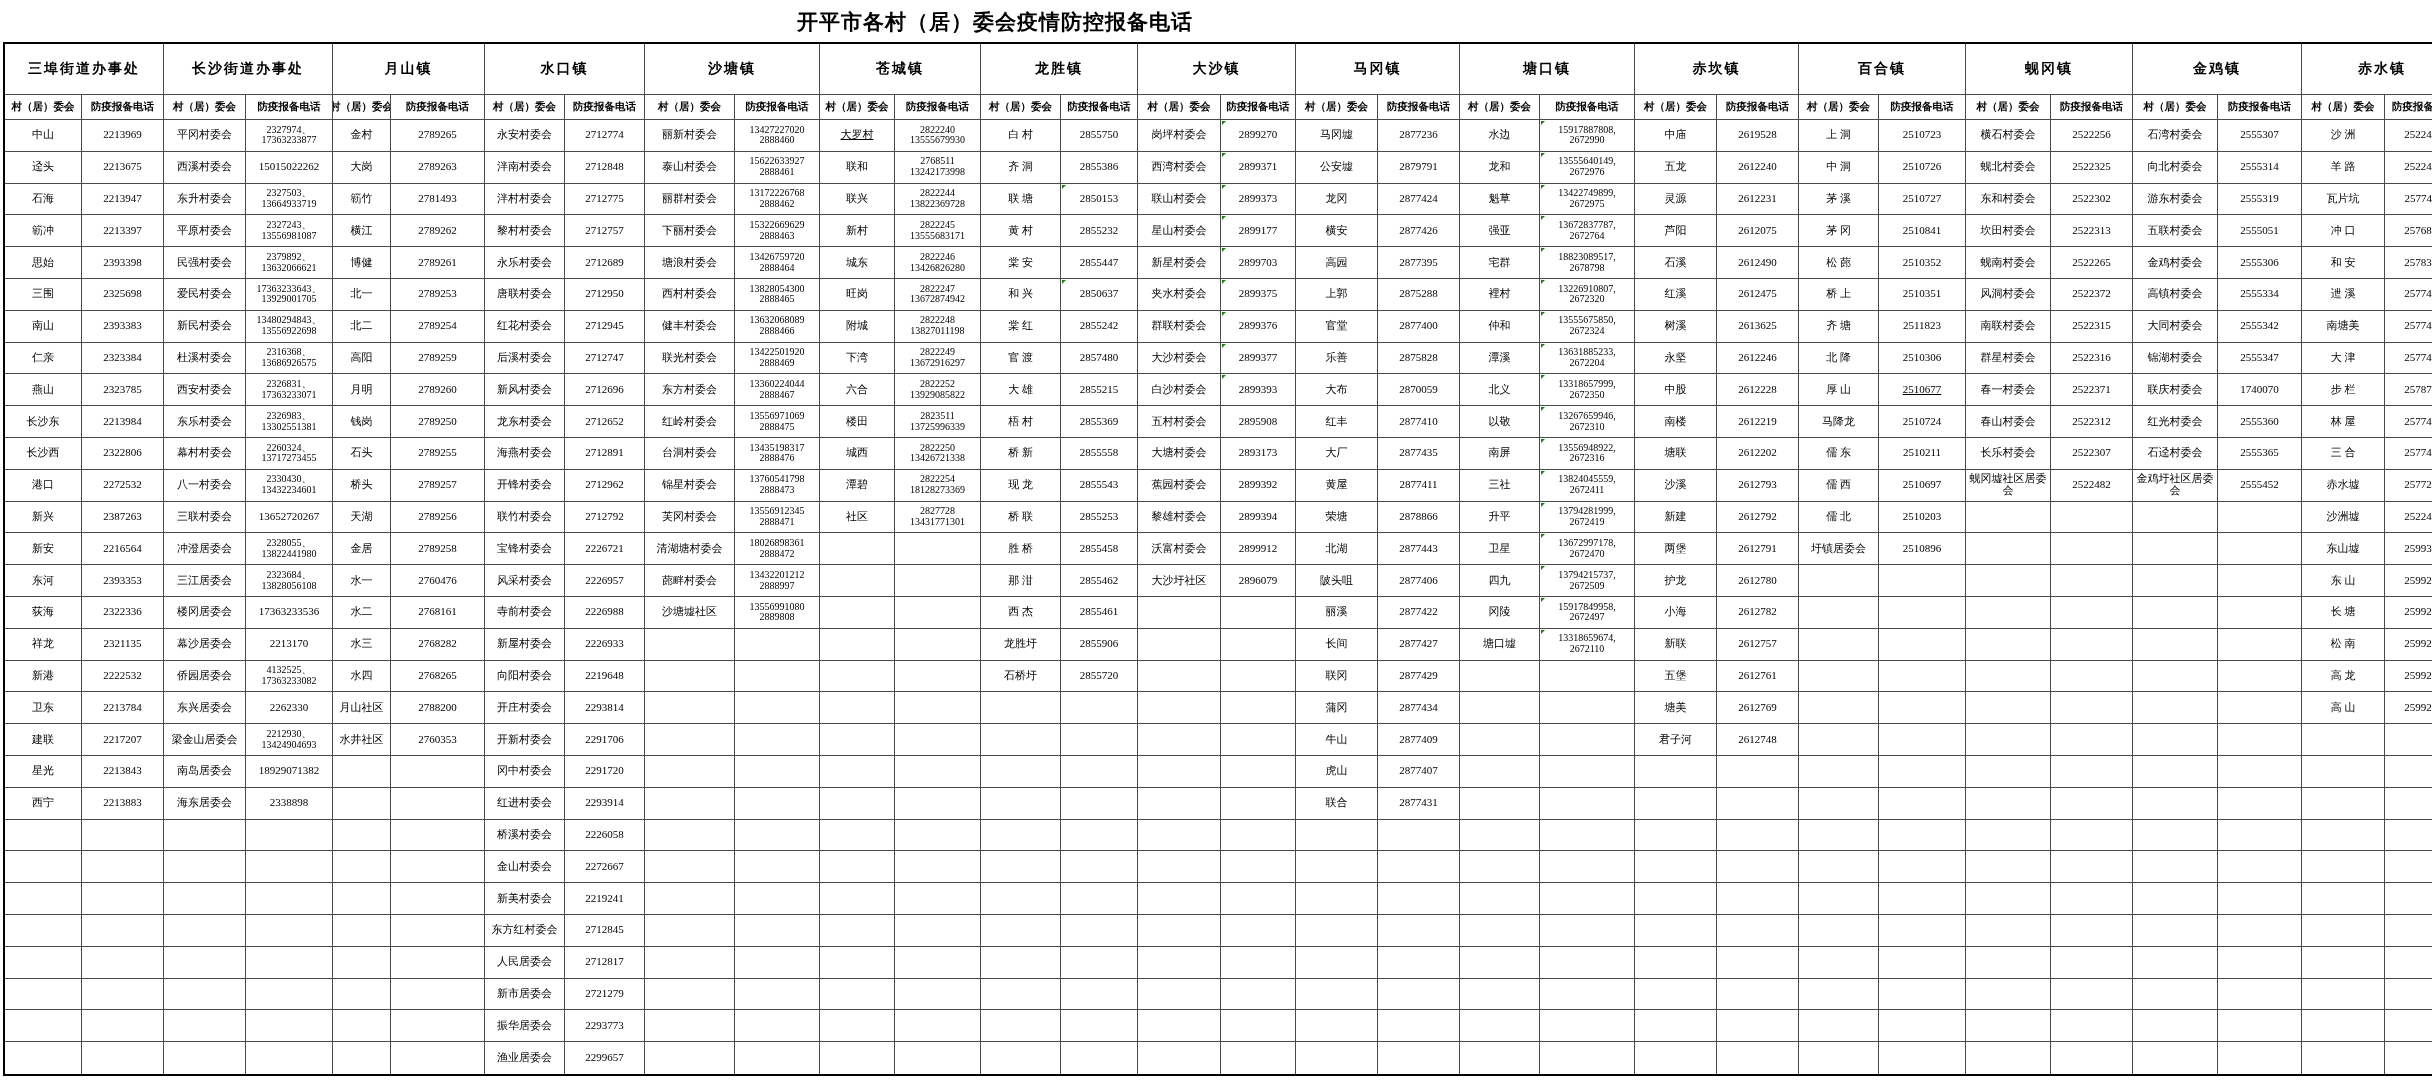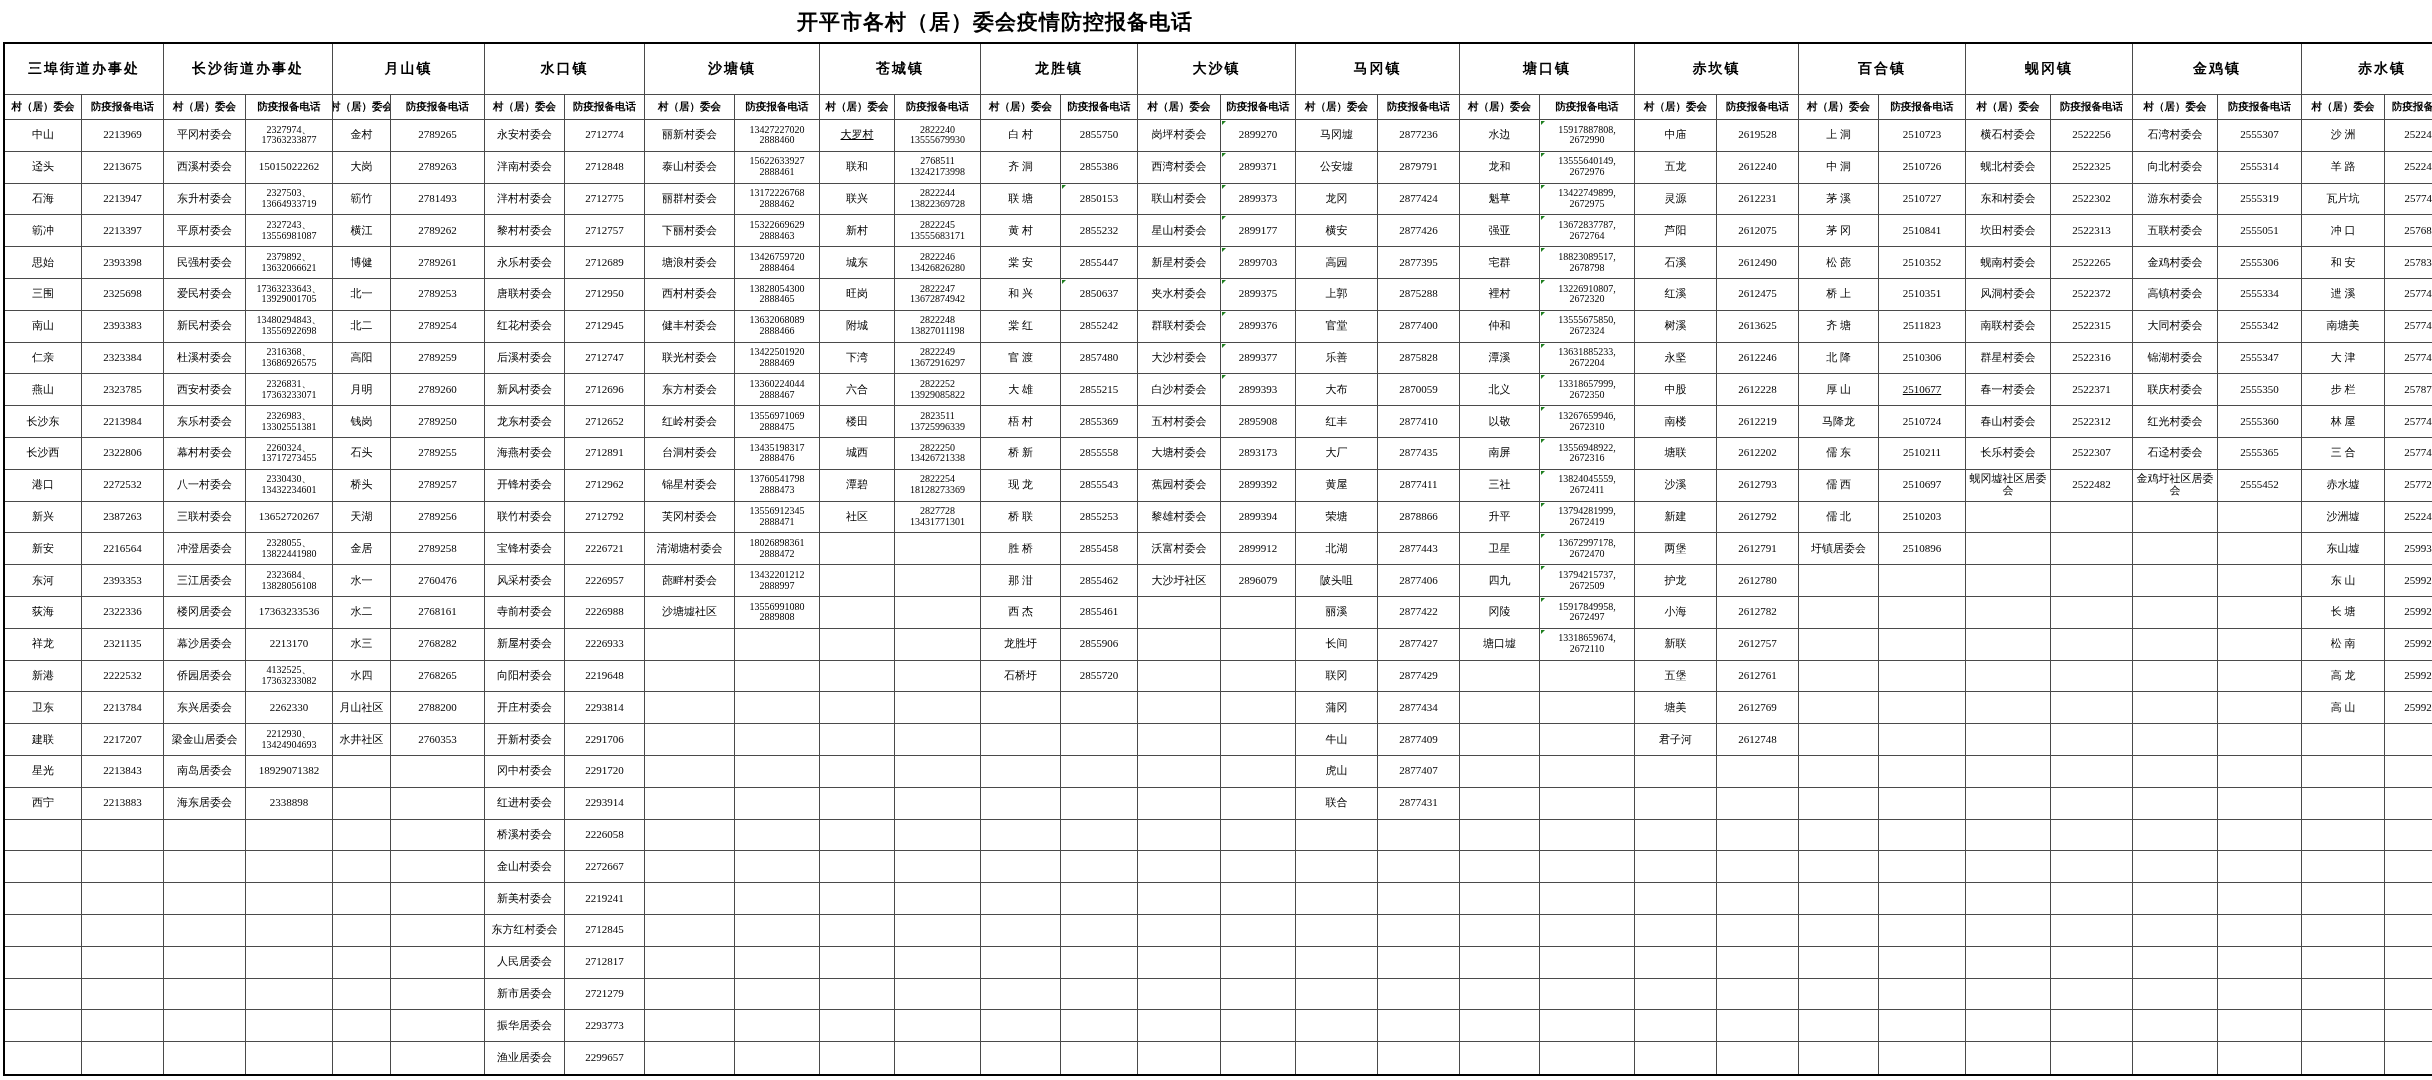--- a/index.html
+++ b/index.html
@@ -1824,21 +1824,21 @@
         <div class="row">
           <div class="cell name-cell" style="width: 85px;">大同村委会</div>
           <div class="cell phone-cell" style="flex: 1 1 0%;">2555342</div>
         </div>
         <div class="row">
           <div class="cell name-cell" style="width: 85px;">锦湖村委会</div>
           <div class="cell phone-cell" style="flex: 1 1 0%;">2555347</div>
         </div>
         <div class="row">
           <div class="cell name-cell" style="width: 85px;">联庆村委会</div>
-          <div class="cell phone-cell" style="flex: 1 1 0%;">2555350</div>
+          <div class="cell phone-cell" style="flex: 1 1 0%;">1740070</div>
         </div>
         <div class="row">
           <div class="cell name-cell" style="width: 85px;">红光村委会</div>
           <div class="cell phone-cell" style="flex: 1 1 0%;">2555360</div>
         </div>
         <div class="row">
           <div class="cell name-cell" style="width: 85px;">石迳村委会</div>
           <div class="cell phone-cell" style="flex: 1 1 0%;">2555365</div>
         </div>
         <div class="row">

